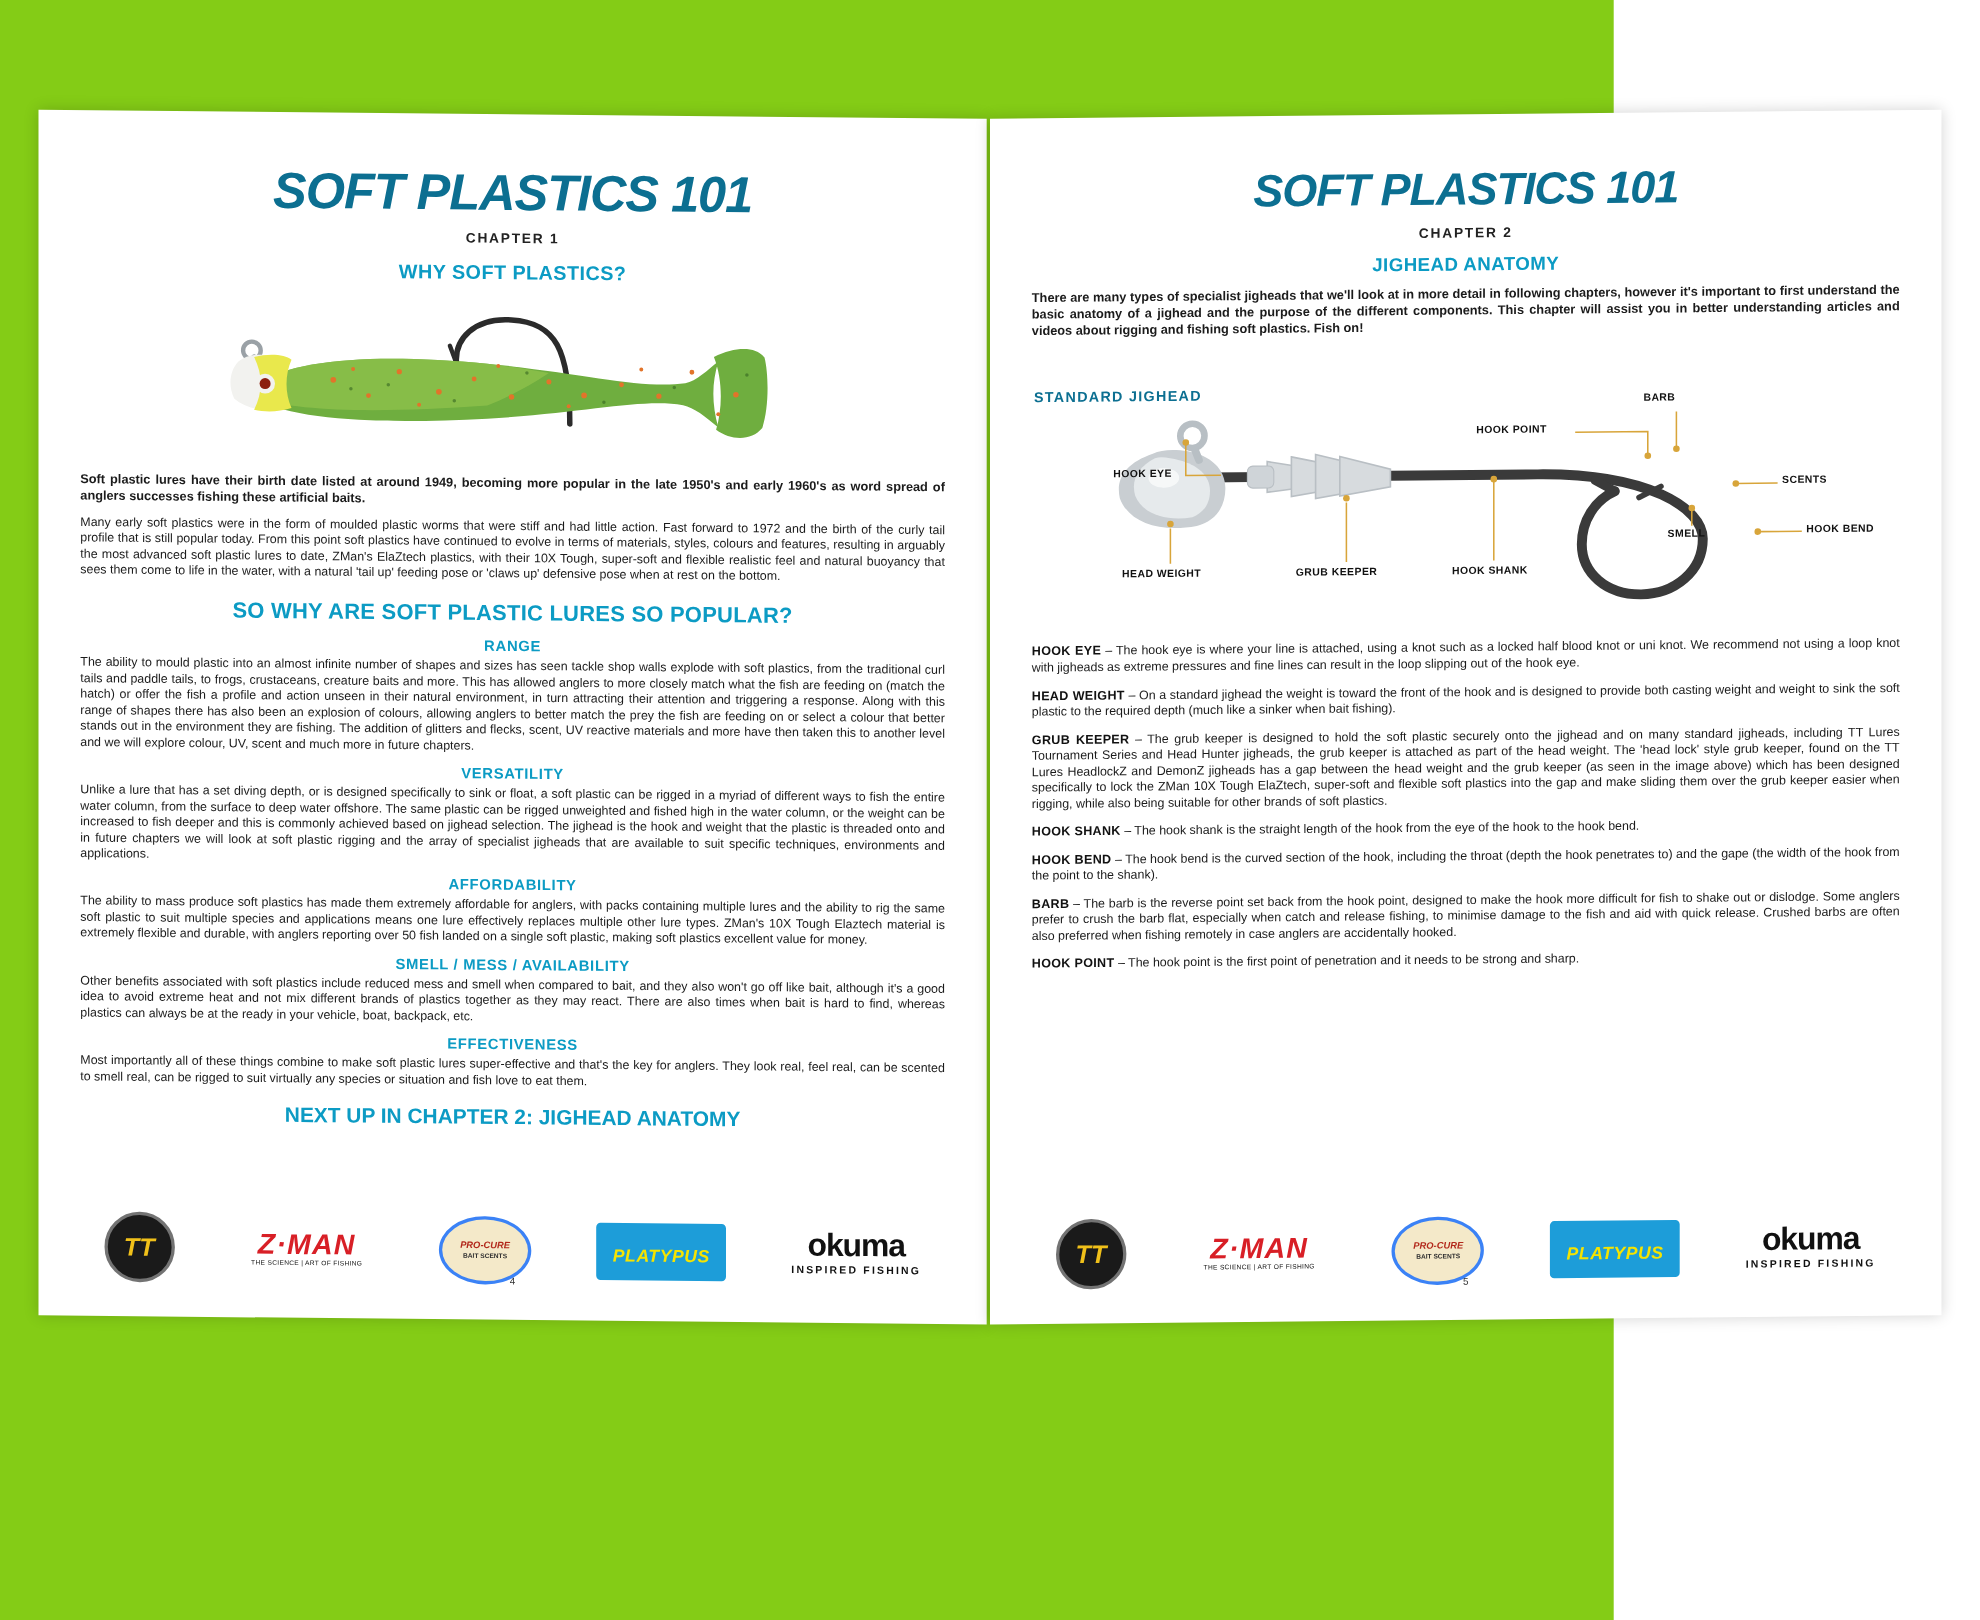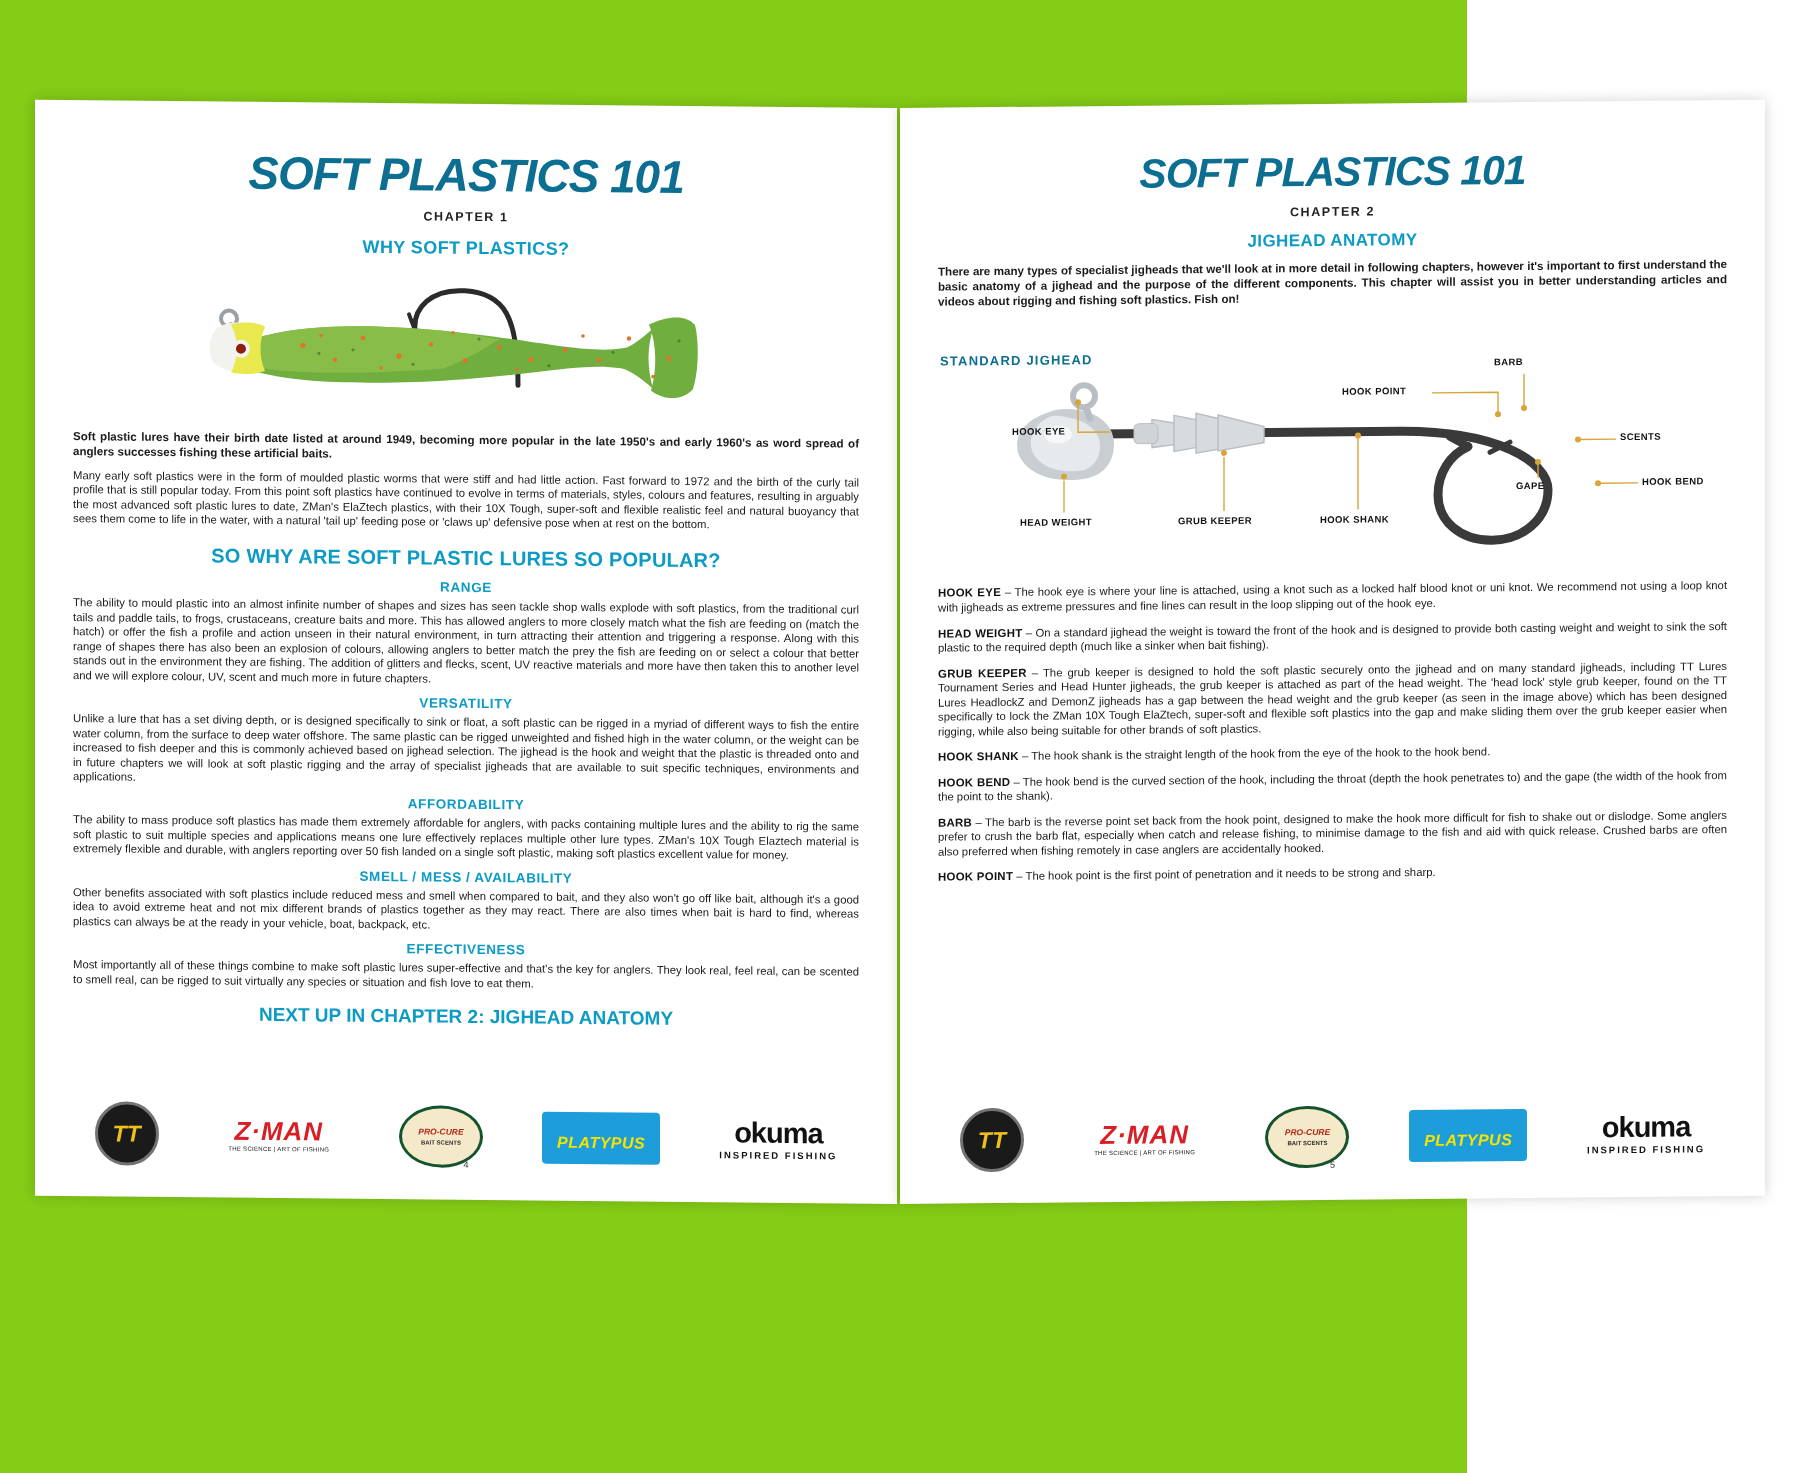--- a/index.html
+++ b/index.html
@@ -41,21 +41,21 @@
   .footer{position:absolute;left:0;right:0;bottom:24px;height:78px;}
   .logos{display:flex;align-items:center;justify-content:space-around;padding:0 30px;height:78px;}
   .pagenum{position:absolute;left:0;right:0;bottom:6px;text-align:center;font-size:9px;color:#333;}
 
   .logo{display:flex;align-items:center;justify-content:center;}
   .tt{width:58px;height:58px;border-radius:50%;background:#1a1a1a;border:3px solid #737373;
       color:#f0c01a;font-weight:bold;font-style:italic;font-size:23px;display:flex;align-items:center;justify-content:center;}
   .zman{width:122px;height:46px;background:#fff;display:flex;flex-direction:column;align-items:center;justify-content:center;}
   .zman .z{color:#d81f26;font-weight:bold;font-style:italic;font-size:26px;letter-spacing:1px;line-height:1;}
   .zman .sub{font-size:6px;color:#111;letter-spacing:.3px;margin-top:2px;}
-  .procure{width:78px;height:56px;border-radius:50%;background:#f4e9c9;border:3px solid #14532d;
+  .procure{width:78px;height:56px;border-radius:50%;background:#f4e9c9;border:3px solid #3b82f6;
       display:flex;flex-direction:column;align-items:center;justify-content:center;}
   .procure .t{font-size:8.5px;font-weight:bold;color:#b2281b;font-style:italic;line-height:1;}
   .procure .b{font-size:6px;font-weight:bold;color:#2f2f2f;margin-top:3px;}
   .platypus{width:118px;height:52px;background:#1d9dd9;border-radius:4px;display:flex;align-items:flex-end;justify-content:center;}
   .platypus span{font-weight:bold;font-style:italic;color:#f6e400;font-size:16px;letter-spacing:.5px;padding-bottom:12px;text-align:right;}
   .okuma{display:flex;flex-direction:column;align-items:center;}
   .okuma .o{font-size:29px;font-weight:bold;color:#111;line-height:1;letter-spacing:-1px;}
   .okuma .s{font-size:9.5px;font-weight:bold;color:#111;letter-spacing:2px;margin-top:2px;}
 </style>
 </head>
@@ -235,21 +235,21 @@
               <circle cx="140" cy="86" r="3"></circle>
             <circle cx="126" cy="160" r="3"></circle>
               <circle cx="286" cy="138" r="3"></circle>
             <circle cx="420" cy="122" r="3"></circle>
           </g>
         </svg>
 
         <div class="dlabel" style="left:556px;top:44px;">BARB</div>
         <div class="dlabel" style="left:404px;top:72px;">HOOK POINT</div>
         <div class="dlabel" style="left:682px;top:120px;">SCENTS</div>
-        <div class="dlabel" style="left:578px;top:168px;">GAPE</div>
+        <div class="dlabel" style="left:578px;top:168px;">SMELL</div>
         <div class="dlabel" style="left:704px;top:165px;">HOOK BEND</div>
         <div class="dlabel" style="left:74px;top:109px;">HOOK EYE</div>
         <div class="dlabel" style="left:82px;top:200px;">HEAD WEIGHT</div>
         <div class="dlabel" style="left:240px;top:200px;">GRUB KEEPER</div>
         <div class="dlabel" style="left:382px;top:200px;">HOOK SHANK</div>
       </div>
 
       <div class="def">
         <p><span class="term">HOOK EYE</span>
         <span>– The hook eye is where your line is attached, using a knot such as a locked half blood knot or uni knot. We recommend not using a loop knot with jigheads as extreme pressures and fine lines can result in the loop slipping out of the hook eye.</span></p>

